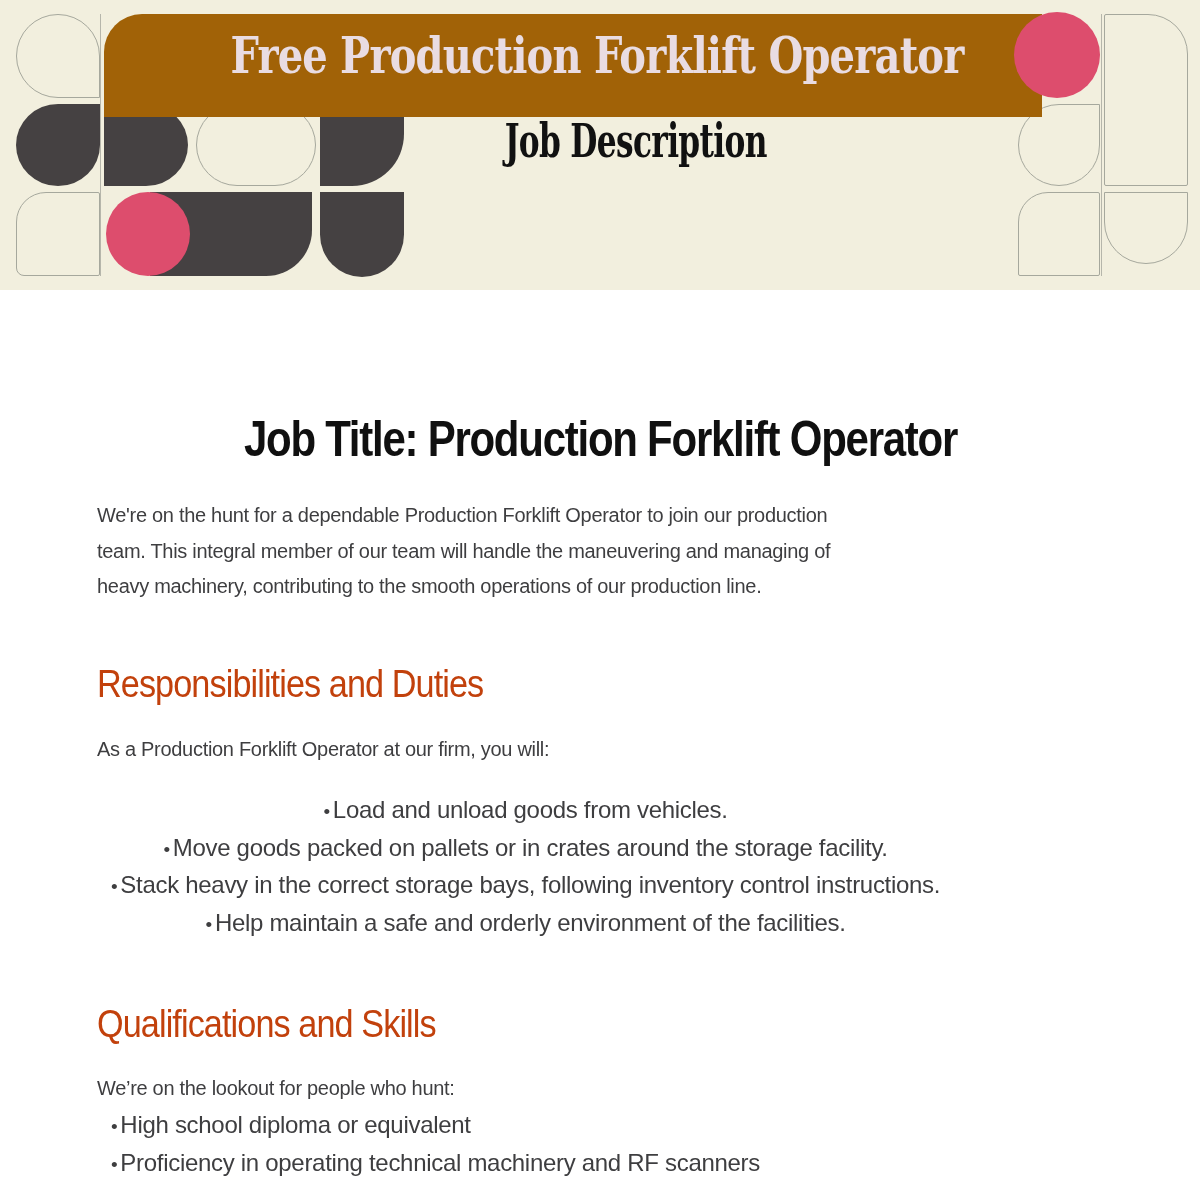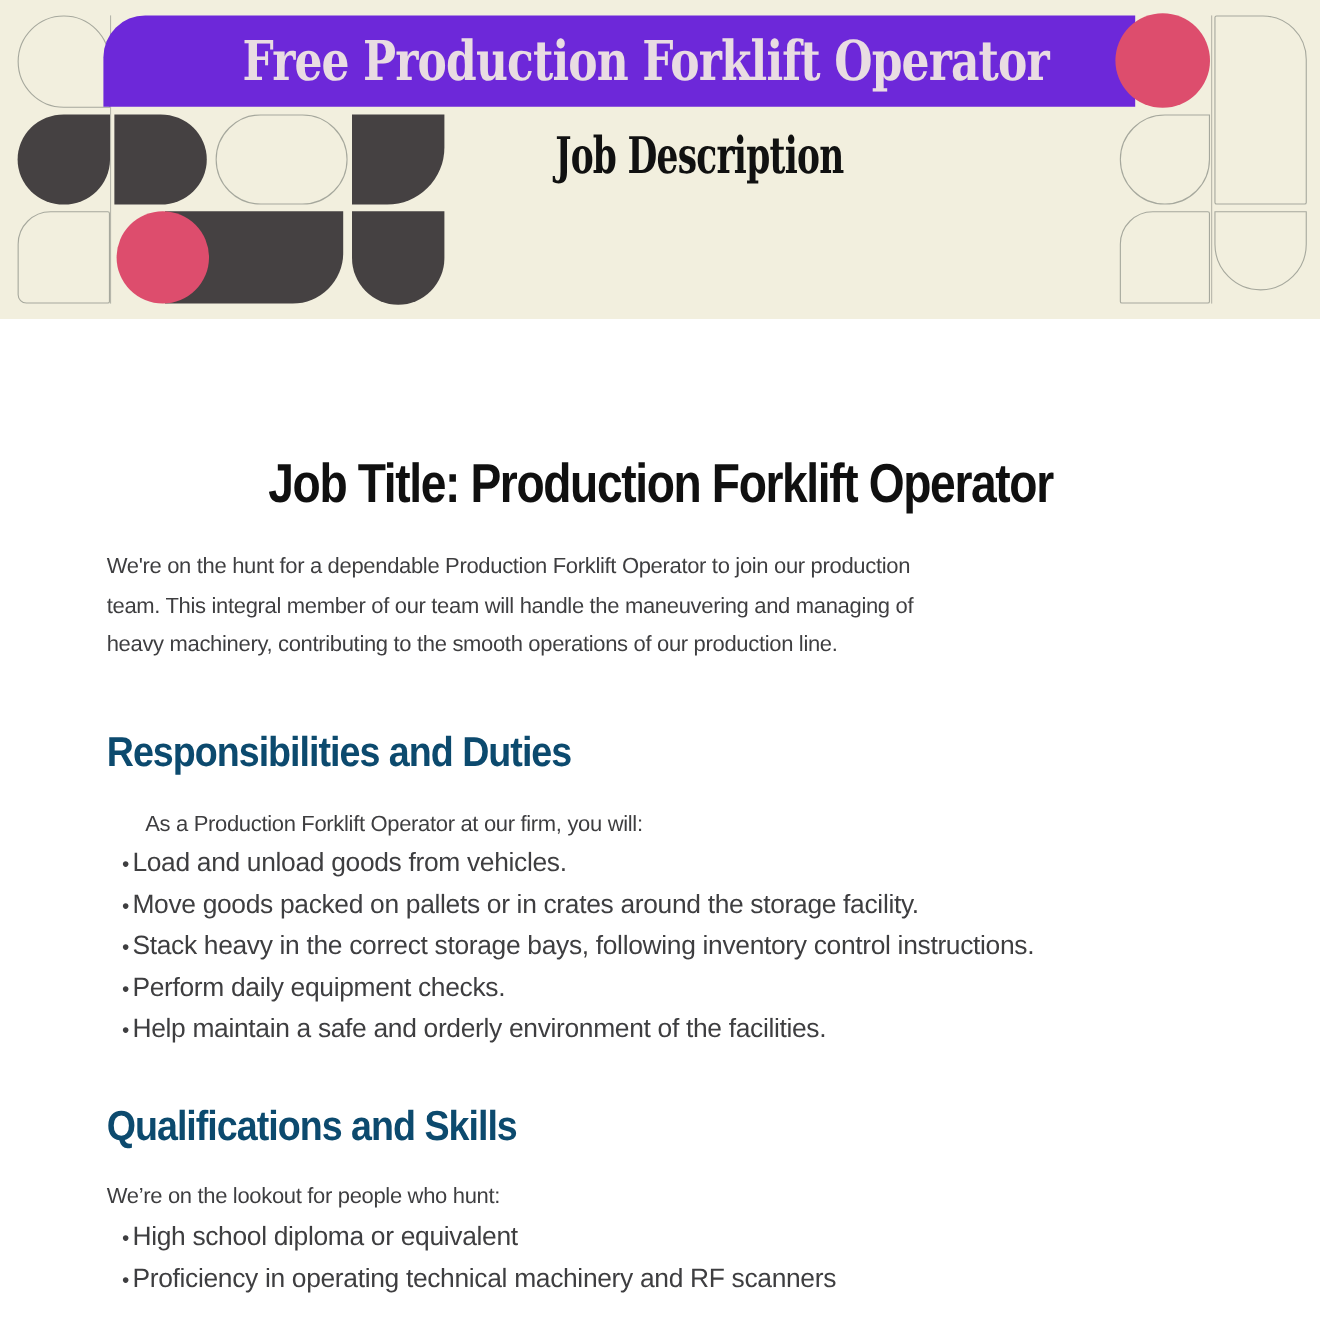--- a/index.html
+++ b/index.html
@@ -5,44 +5,44 @@
   html,body{margin:0;padding:0;background:#ffffff;}
   #page{position:relative;width:1200px;height:1200px;overflow:hidden;background:#ffffff;
         font-family:"Liberation Sans",sans-serif;}
   
   #header{position:absolute;left:0;top:0;width:1200px;height:290px;background:#f2efde;}
   .shape{position:absolute;box-sizing:border-box;}
   .dark{background:#454142;}
   .pink{background:#dd4d6d;}
   .outline{border:1.5px solid #a6a89d;background:transparent;}
   .gridline{position:absolute;background:#a6a89d;opacity:.8;}
-  #band{position:absolute;left:94px;top:14px;width:938px;height:83px;background:#6d28d9;
+  #band{position:absolute;left:104px;top:14px;width:938px;height:103px;background:#a16207;
         border-radius:38px 0 0 0;z-index:2;}
   #band-title{display:block;width:100%;text-align:center;
         font-family:"DejaVu Serif",serif;font-weight:bold;font-size:50px;line-height:83px;
         color:#e9dce2;letter-spacing:-1px;transform:translateX(24px) scaleX(.8);transform-origin:center;
         white-space:nowrap;}
   #subtitle{position:absolute;left:336px;top:116px;width:600px;text-align:center;z-index:2;}
   #subtitle span{display:inline-block;font-family:"DejaVu Serif",serif;font-weight:bold;
         font-size:46px;line-height:50px;color:#111111;letter-spacing:-1px;
         transform:scaleX(.68);transform-origin:center;white-space:nowrap;}
   
   .doc{position:absolute;color:#3e3e40;}
   #doc-title{left:0;top:410px;width:1200px;text-align:center;}
   #doc-title span{display:inline-block;font-size:50px;font-weight:bold;color:#101010;
         letter-spacing:-1.5px;line-height:58px;transform:scaleX(.84);transform-origin:center;
         white-space:nowrap;}
   .para{font-size:20px;line-height:35.7px;letter-spacing:-0.3px;white-space:pre;}
   #intro{left:97px;top:498px;}
-  .h2{font-size:38px;font-weight:bold;color:#0c4a6e;line-height:48px;}
+  .h2{font-size:38px;font-weight:normal;color:#c2410c;line-height:48px;}
   .h2 span{display:inline-block;letter-spacing:-1px;transform:scaleX(.9);transform-origin:left center;
         white-space:nowrap;}
   #sec1-h{left:97px;top:660px;}
-  #sec1-lead{left:97px;top:732px;margin-left:35px;}
-  #sec1-list{left:97px;top:767px;}
+  #sec1-lead{left:97px;top:732px;}
+  #sec1-list{left:97px;top:792px;text-align:center;}
   #sec2-h{left:97px;top:1000px;}
   #sec2-lead{left:97px;top:1071px;}
   #sec2-list{left:97px;top:1107px;}
   .bullets{font-size:24px;line-height:35.7px;letter-spacing:-0.3px;}
   .bullet-line{padding-left:14px;white-space:pre;}
   .dot{font-size:19px;margin-right:3px;}
 </style>
 </head>
 <body>
 
@@ -85,21 +85,20 @@
 heavy machinery, contributing to the smooth operations of our production line.</div>
 
   <div class="doc h2" id="sec1-h">
     <span>Responsibilities and Duties</span>
   </div>
   <div class="doc para" id="sec1-lead">As a Production Forklift Operator at our firm, you will:</div>
   <div class="doc bullets" id="sec1-list">
       <div class="bullet-line"><span class="dot">•</span><span>Load and unload goods from vehicles.</span></div>
       <div class="bullet-line"><span class="dot">•</span><span>Move goods packed on pallets or in crates around the storage facility.</span></div>
       <div class="bullet-line"><span class="dot">•</span><span>Stack heavy in the correct storage bays, following inventory control instructions.</span></div>
-      <div class="bullet-line"><span class="dot">•</span><span>Perform daily equipment checks.</span></div>
       <div class="bullet-line"><span class="dot">•</span><span>Help maintain a safe and orderly environment of the facilities.</span></div>
     </div>
 
   <div class="doc h2" id="sec2-h">
     <span>Qualifications and Skills</span>
   </div>
   <div class="doc para" id="sec2-lead">We’re on the lookout for people who hunt:</div>
   <div class="doc bullets" id="sec2-list">
       <div class="bullet-line"><span class="dot">•</span><span>High school diploma or equivalent</span></div>
       <div class="bullet-line"><span class="dot">•</span><span>Proficiency in operating technical machinery and RF scanners</span></div>

